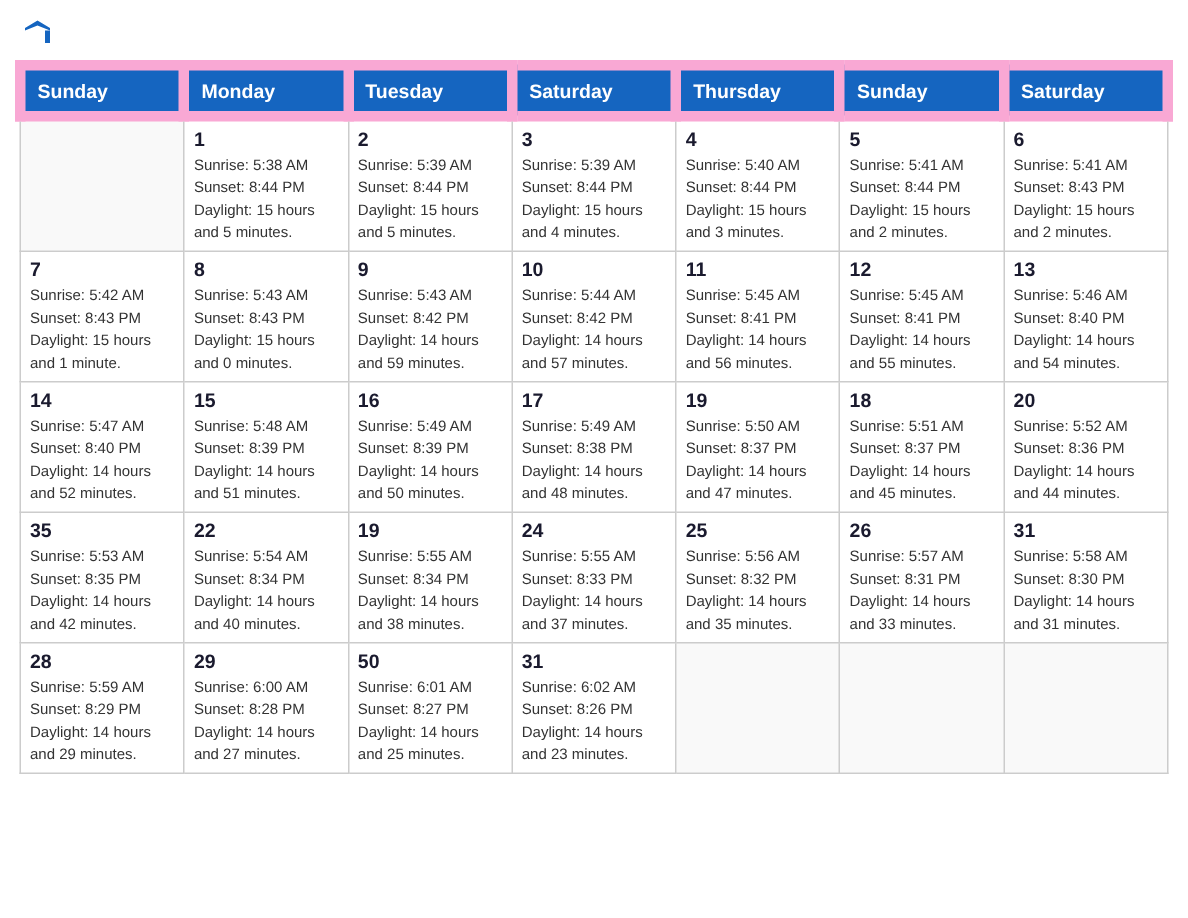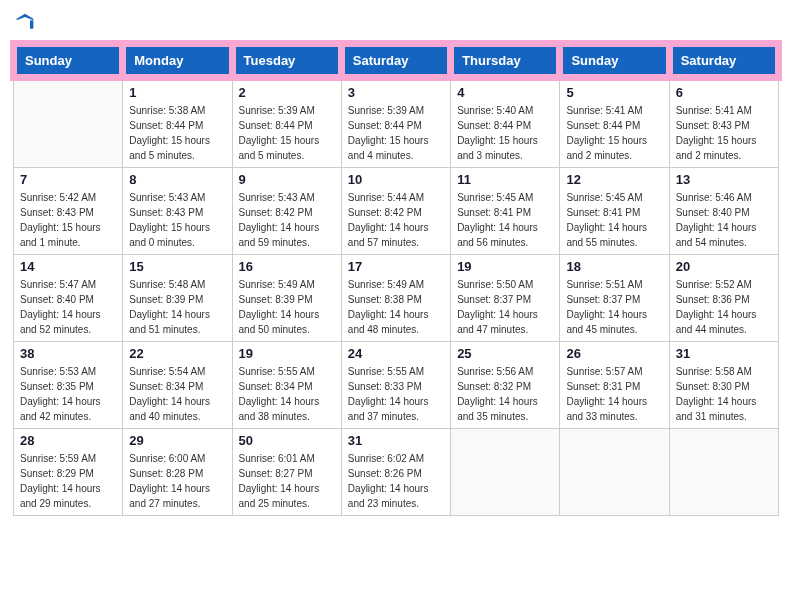--- a/index.html
+++ b/index.html
@@ -203,21 +203,21 @@
           <span class="day-number">18</span>
           <div class="day-info">Sunrise: 5:51 AM<br>Sunset: 8:37 PM<br>Daylight: 14 hours<br>and 45 minutes.</div>
         </td>
         <td>
           <span class="day-number">20</span>
           <div class="day-info">Sunrise: 5:52 AM<br>Sunset: 8:36 PM<br>Daylight: 14 hours<br>and 44 minutes.</div>
         </td>
       </tr>
       <tr>
         <td>
-          <span class="day-number">38</span>
+          <span class="day-number">35</span>
           <div class="day-info">Sunrise: 5:53 AM<br>Sunset: 8:35 PM<br>Daylight: 14 hours<br>and 42 minutes.</div>
         </td>
         <td>
           <span class="day-number">22</span>
           <div class="day-info">Sunrise: 5:54 AM<br>Sunset: 8:34 PM<br>Daylight: 14 hours<br>and 40 minutes.</div>
         </td>
         <td>
           <span class="day-number">19</span>
           <div class="day-info">Sunrise: 5:55 AM<br>Sunset: 8:34 PM<br>Daylight: 14 hours<br>and 38 minutes.</div>
         </td>

